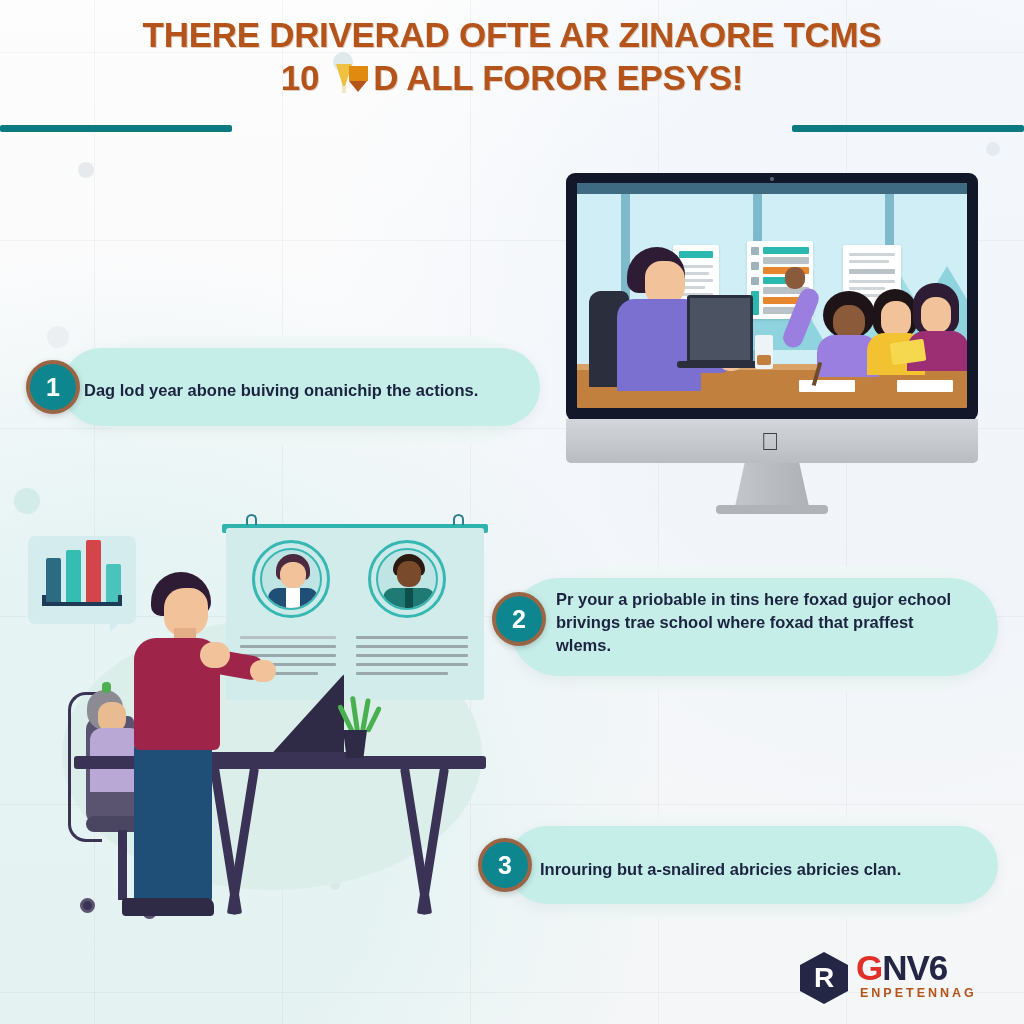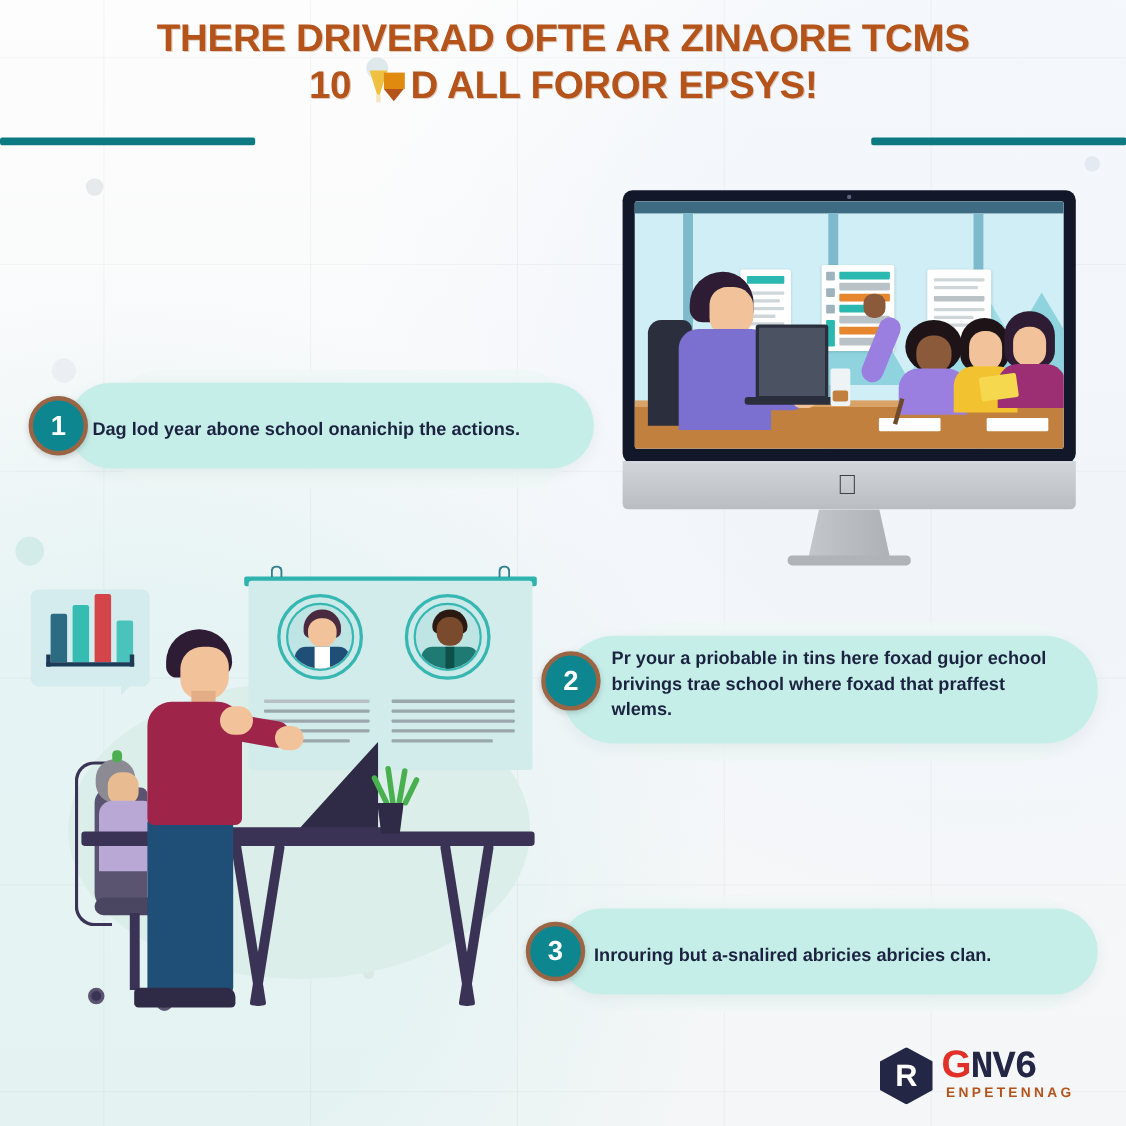--- a/index.html
+++ b/index.html
@@ -250,21 +250,21 @@
   #logo{ position:absolute; left:800px; top:948px; width:200px; height:62px; }
   #logo-hex{
     position:absolute; left:0; top:4px; width:48px;height:52px;
     background:#232645;
     clip-path:polygon(50% 0,100% 25%,100% 75%,50% 100%,0 75%,0 25%);
     display:flex;align-items:center;justify-content:center;
     color:#fff;font-weight:bold;font-size:28px;
   }
   #logo-word{ position:absolute; left:56px; top:2px; font-weight:bold; font-size:35px; letter-spacing:-1px; line-height:36px; }
   .lg-g{ color:#e03028; }
-  .lg-rest{ color:#232645;font-family:Liberation Mono, monospace; }
+  .lg-rest{ color:#232645; }
   #logo-sub{
     position:absolute; left:60px; top:38px;
     color:#b4531a; font-size:12.5px; letter-spacing:3px; font-weight:bold;
   }
 </style>
 </head>
 <body>
 
 <div id="bg-wash"></div>
 <div id="bg-grid"></div>
@@ -469,21 +469,21 @@
   <div id="man-shirt"></div>
   <div id="man-arm"></div>
   <div id="man-hand2"></div>
   <div id="man-hand"></div>
   <div id="man-shoe"></div>
 </div>
 
 <div class="card-ghost" id="card1-ghost"></div>
 <div class="card" id="card1"></div>
 <div class="badge" id="badge1">1</div>
-<div class="card-text" id="card1-text">Dag lod year abone school onanichip the actions.</div>
+<div class="card-text" id="card1-text">Dag lod year abone buiving onanichip the actions.</div>
 
 <div class="card-ghost" id="card2-ghost"></div>
 <div class="card" id="card2"></div>
 <div class="badge" id="badge2">2</div>
 <div class="card-text" id="card2-text">Pr your a priobable in tins here foxad gujor echool brivings trae school where foxad that praffest wlems.</div>
 
 <div class="card-ghost" id="card3-ghost"></div>
 <div class="card" id="card3"></div>
 <div class="badge" id="badge3">3</div>
 <div class="card-text" id="card3-text">Inrouring but a-snalired abricies abricies clan.</div>

